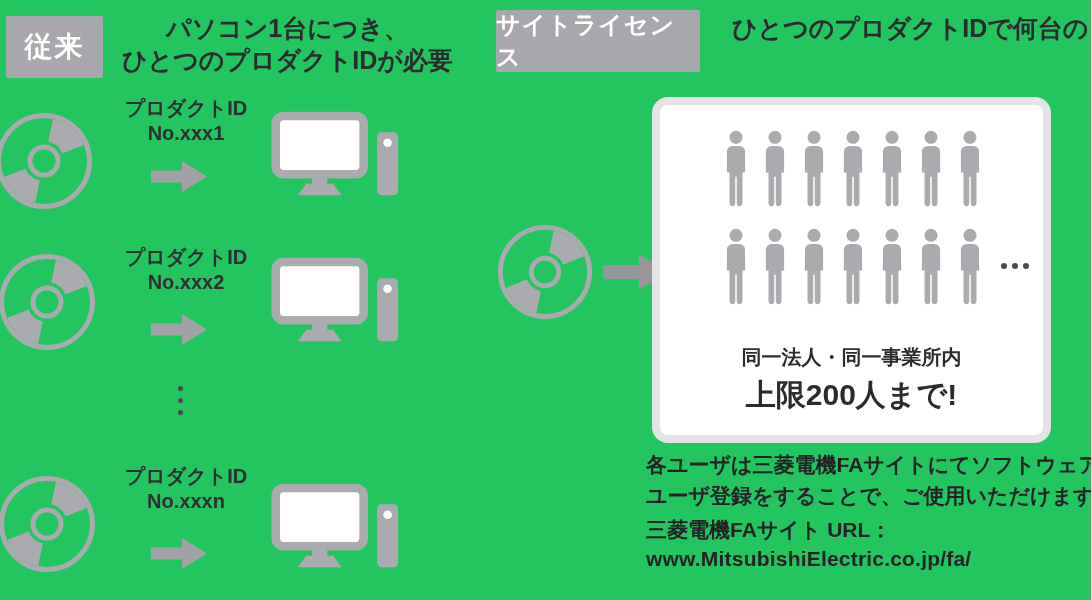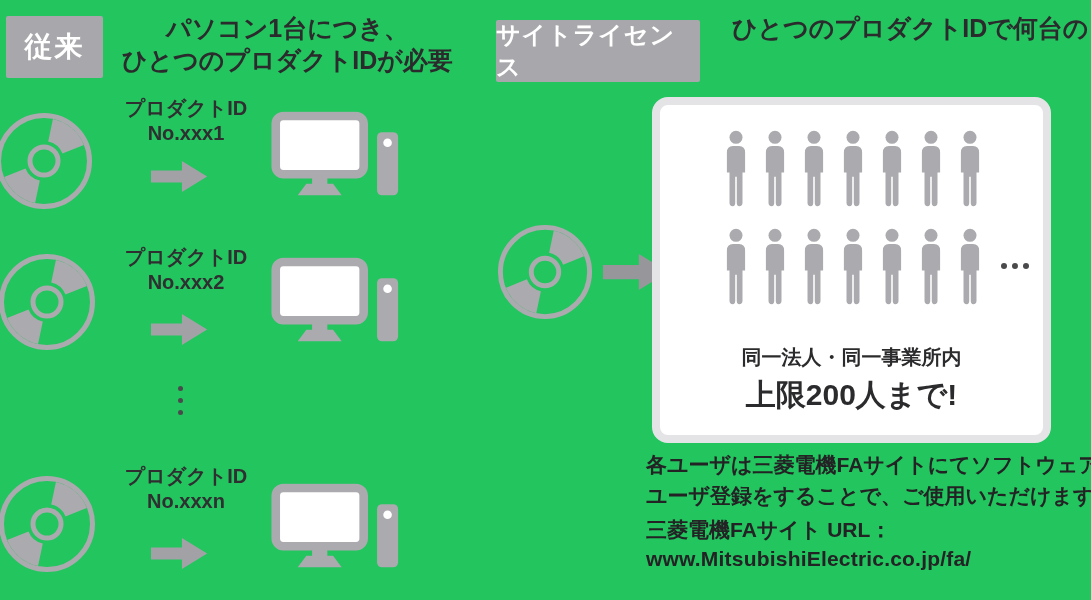--- a/index.html
+++ b/index.html
@@ -17,21 +17,21 @@
   
   .label-box{
     position:absolute;
     background:var(--label-bg,#a8a8ac);
     color:var(--label-text,#ffffff);
     display:flex;align-items:center;justify-content:center;
     font-weight:700;border-radius:2px;
     letter-spacing:2px;
   }
   .label-left{left:6px;top:16px;width:97px;height:62px;font-size:28px;}
-  .label-right{left:496px;top:20px;width:204px;height:62px;font-size:24px;letter-spacing:1px;}
+  .label-right{left:496px;top:10px;width:204px;height:62px;font-size:24px;letter-spacing:1px;}
 
   
   .heading{
     position:absolute;font-weight:700;font-size:25px;line-height:32px;
     color:var(--text,#2b2b2d);white-space:nowrap;
   }
   .heading-left{left:122px;top:12px;text-align:center;}
   .heading-right{left:716px;top:12px;margin-left:16px;}
 
   

